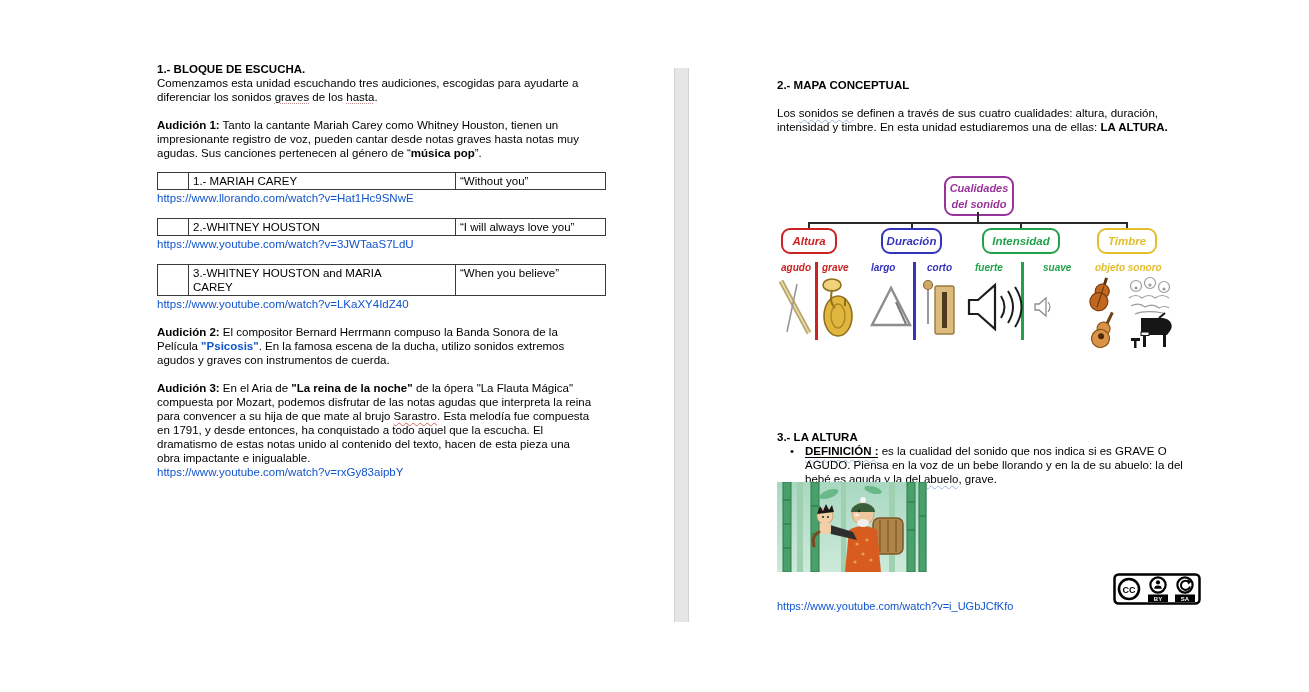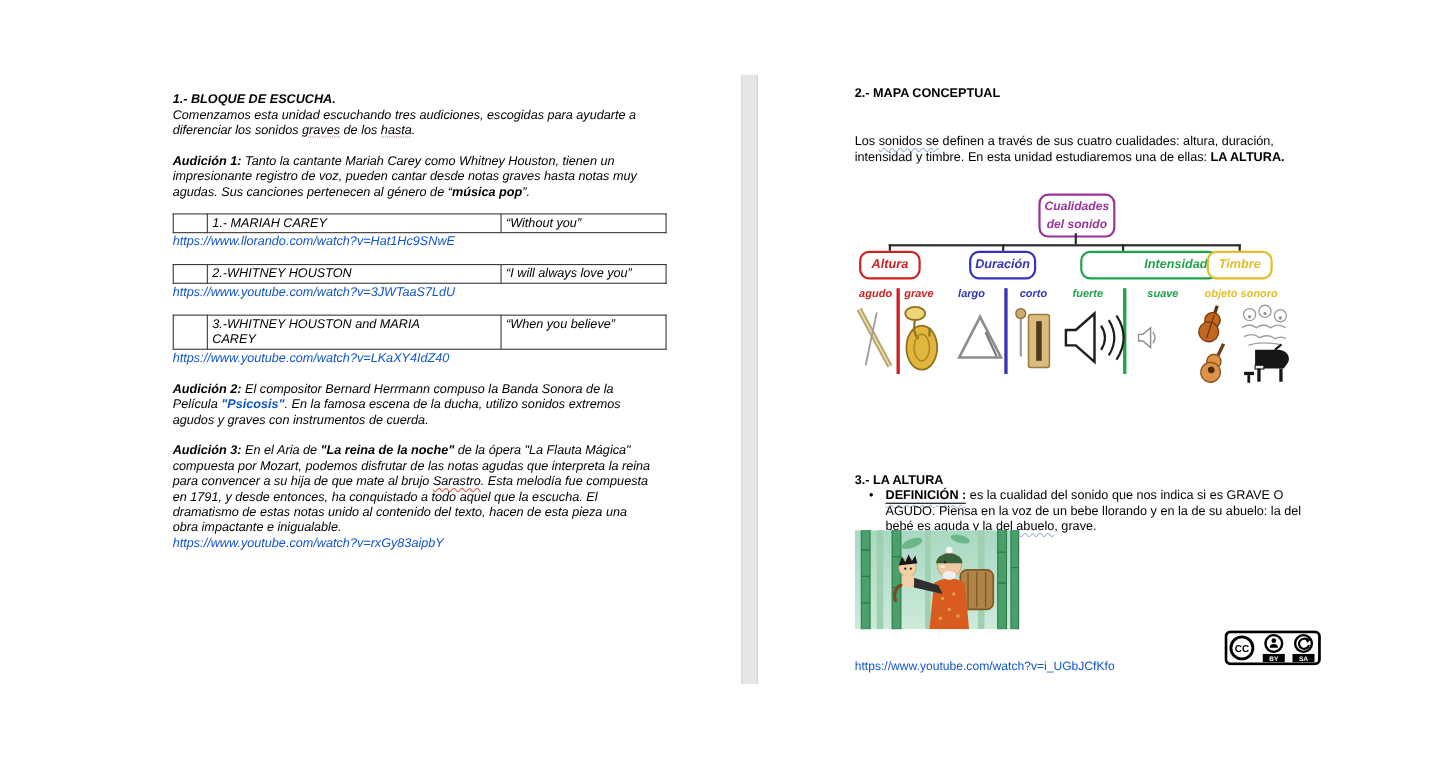--- a/index.html
+++ b/index.html
@@ -6,21 +6,21 @@
   body{
     width:1309px;height:692px;background:#ffffff;position:relative;overflow:hidden;
     font-family:"Liberation Sans","DejaVu Sans",sans-serif;color:#000;
   }
   .page-divider{
     position:absolute;left:674px;top:68px;width:13px;height:554px;
     background:#e6e6e6;border-left:1px solid #d2d2d2;border-right:1px solid #d2d2d2;
   }
   
   .pg{position:absolute;font-size:11.5px;line-height:14px;}
-  .left-page{left:157px;top:84px;width:437px;font-style:italic;}
+  .left-page{left:157px;top:62px;width:437px;}
   .right-page{left:777px;top:78px;width:432px;height:575px;}
   .hd{font-weight:bold;}
   p{margin:0;}
   .gap14{margin-top:14px;}
   .gap12{margin-top:12px;}
   .gap13{margin-top:13px;}
   .bd{font-weight:bold;}
   .link{color:#1155cc;text-decoration:none;cursor:pointer;display:inline-block;}
   .bluebold{color:#1155cc;font-weight:bold;}
   .sq-red{text-decoration-line:underline;text-decoration-style:wavy;text-decoration-color:#d96459;text-decoration-thickness:1px;text-underline-offset:2px;}
@@ -31,36 +31,36 @@
   
   table.aud{border-collapse:collapse;width:437px;table-layout:fixed;}
   table.aud td{border:1px solid #3a3a3a;padding:1px 4px;vertical-align:top;font-size:11.5px;line-height:14px;}
   td.c-num{width:22px;}
   td.c-name{width:258px;}
   td.c-song{width:141px;}
   .link-line{margin-top:1px;}
   
   .abs{position:absolute;}
   .rp-h2{left:0;top:0;}
-  .rp-intro{left:0;top:28px;width:432px;margin-top:16px;}
+  .rp-intro{left:0;top:28px;width:432px;}
   .rp-h3{left:0;top:352px;}
   .rp-def{left:13px;top:366px;width:410px;display:flex;}
   .rp-def .bullet{width:15px;flex:0 0 15px;}
   .pincha{left:0;top:505px;}
   .rp-link{left:0;top:521px;font-size:11px;}
   .cc-badge{left:336px;top:495px;width:96px;height:32px;}
   .dbz{left:0;top:404px;width:150px;height:90px;}
   
   .cmap{left:0;top:94px;width:432px;height:180px;font-style:italic;font-weight:bold;}
   .cm-box{position:absolute;border-radius:9px;text-align:center;background:#fff;}
   .cm-root{left:167px;top:4px;width:66px;height:34px;border:2.5px solid #993399;color:#993399;font-size:11px;line-height:16px;padding-top:2px;}
   .cm-branch{height:22px;font-size:11.5px;line-height:22px;border-width:2.5px;border-style:solid;}
   .cm-altura{left:4px;top:56px;width:52px;border-color:#cc2222;color:#cc2222;}
   .cm-duracion{left:104px;top:56px;width:57px;border-color:#3333bb;color:#3333bb;}
-  .cm-intensidad{left:205px;top:56px;width:74px;border-color:#22a14b;color:#22a14b;padding-left:48px;}
+  .cm-intensidad{left:205px;top:56px;width:74px;border-color:#22a14b;color:#22a14b;}
   .cm-timbre{left:320px;top:56px;width:56px;border-color:#e3bd2a;color:#e3bd2a;}
   .cm-hline{position:absolute;left:31px;top:50px;width:320px;height:2px;background:#2a2a2a;}
   .cm-stub{position:absolute;width:2px;background:#2a2a2a;}
   .cm-sub{position:absolute;top:90px;font-size:10px;line-height:12px;white-space:nowrap;}
   .cm-div{position:absolute;top:90px;width:2.5px;height:78px;}
   .instr{position:absolute;}
 </style>
 </head>
 <body>
 

